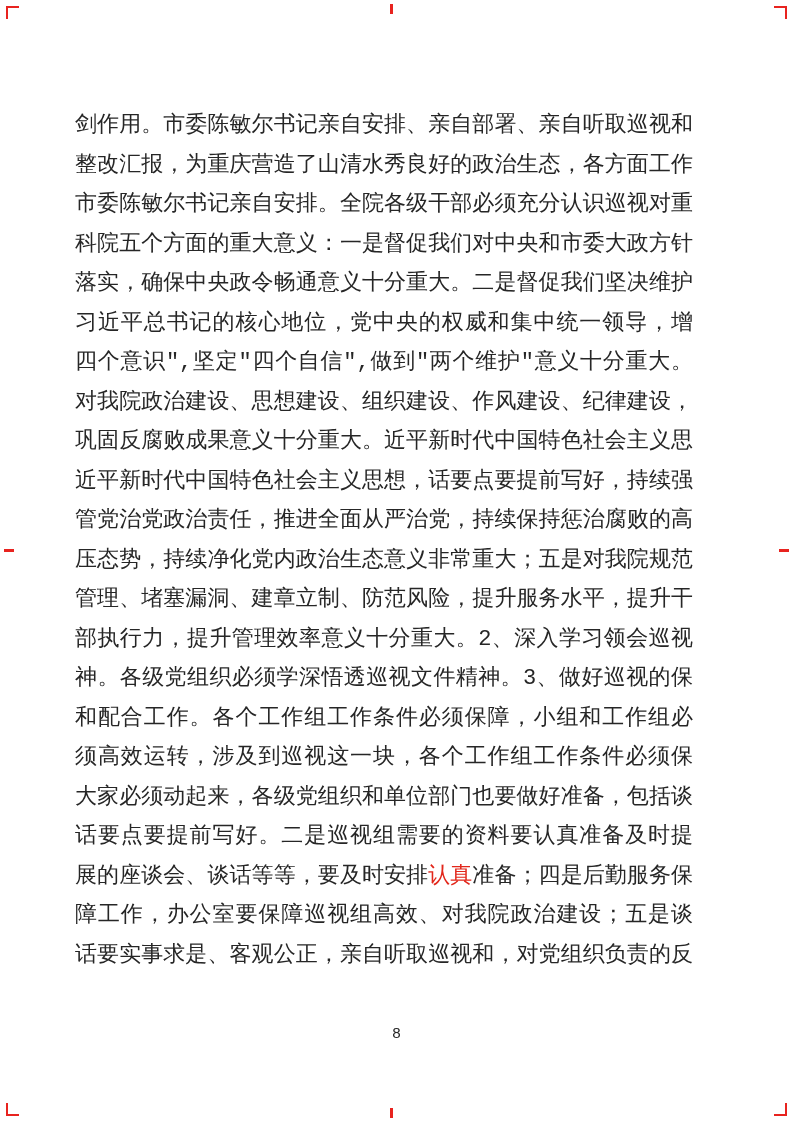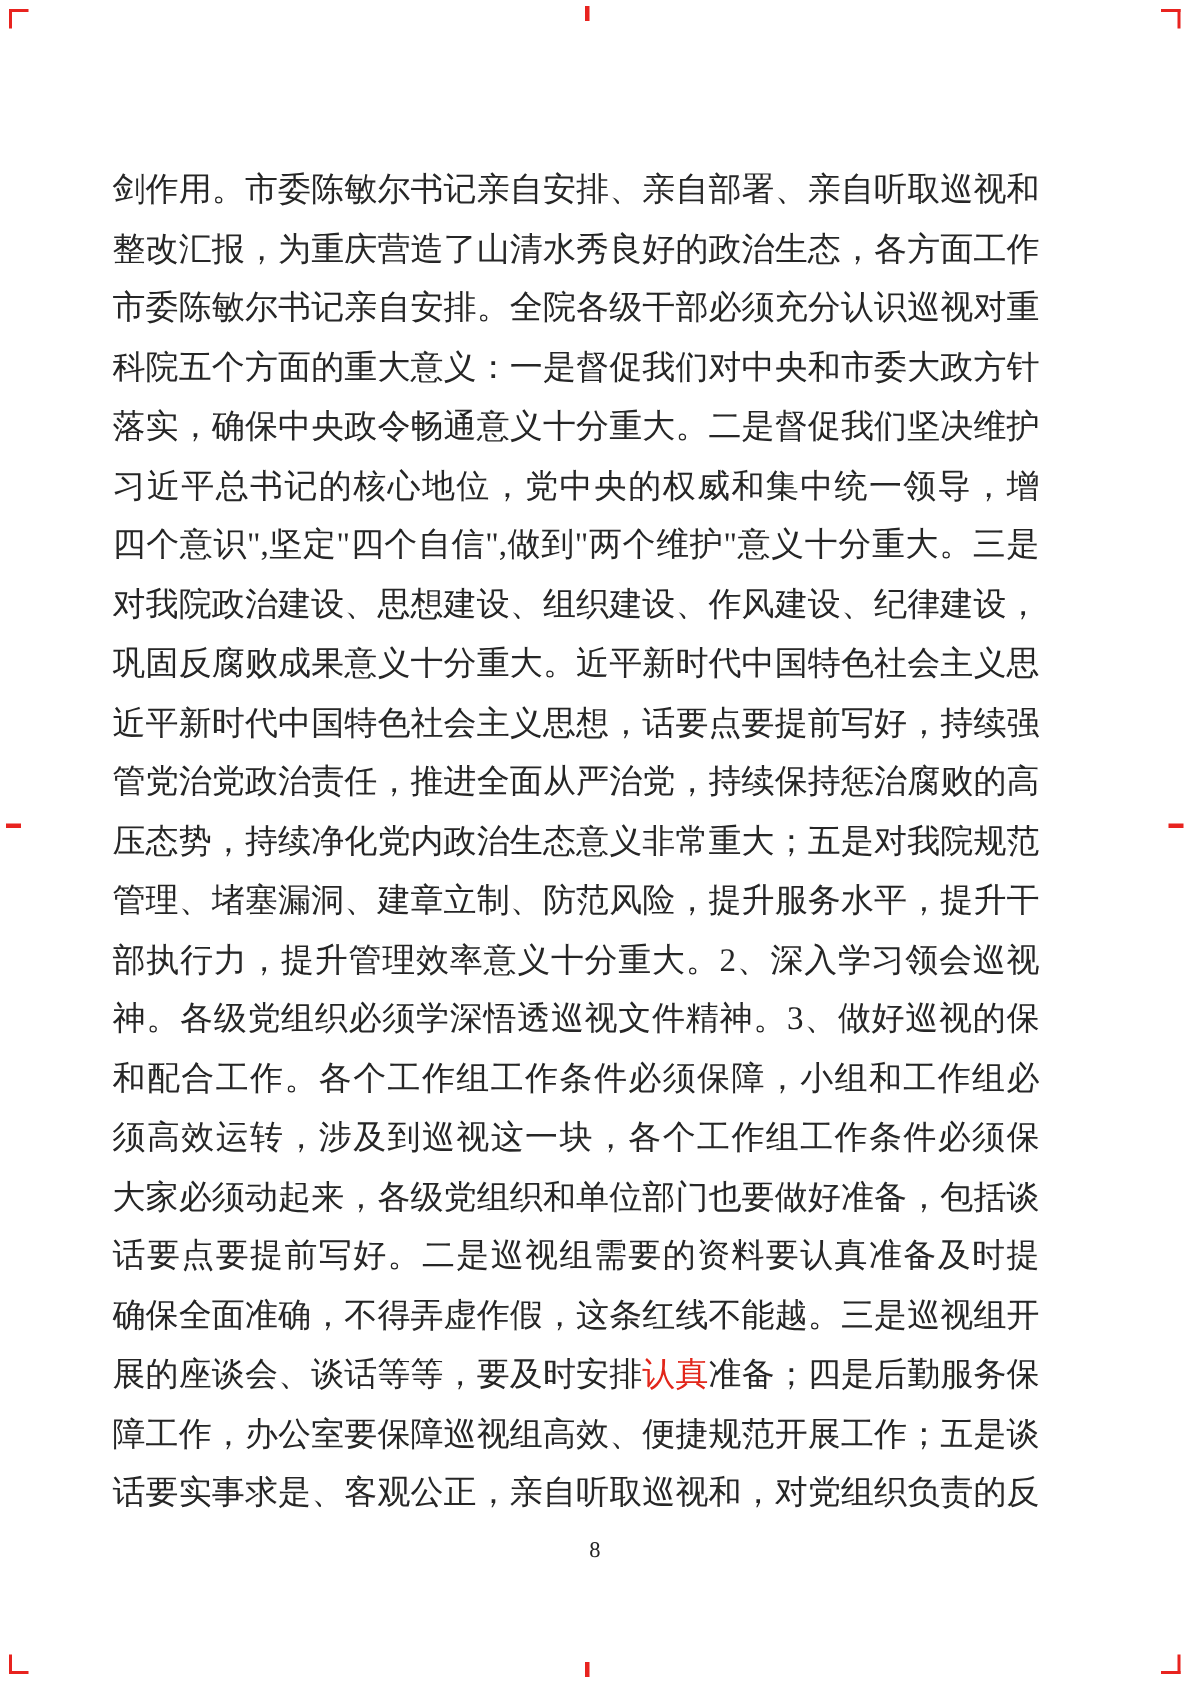--- a/index.html
+++ b/index.html
@@ -6,21 +6,21 @@
     margin: 0;
     padding: 0;
     background: #ffffff;
   }
   .page {
     position: relative;
     width: 793px;
     height: 1122px;
     background: var(--page-bg, #ffffff);
     overflow: hidden;
-    font-family: Liberation Serif, serif;
+    font-family: Liberation Mono, monospace;
   }
   
   .textblock {
     position: absolute;
     left: 75px;
     top: 106px;
     width: 618px;
   }
   .line {
     height: 39.5px;
@@ -84,23 +84,22 @@
     <div class="line">近平新时代中国特色社会主义思想，话要点要提前写好，持续强化</div>
     <div class="line">管党治党政治责任，推进全面从严治党，持续保持惩治腐败的高</div>
     <div class="line">压态势，持续净化党内政治生态意义非常重大；五是对我院规范</div>
     <div class="line">管理、堵塞漏洞、建章立制、防范风险，提升服务水平，提升干</div>
     <div class="line">部执行力，提升管理效率意义十分重大。2、深入学习领会巡视精</div>
     <div class="line">神。各级党组织必须学深悟透巡视文件精神。3、做好巡视的保障</div>
     <div class="line">和配合工作。各个工作组工作条件必须保障，小组和工作组必</div>
     <div class="line">须高效运转，涉及到巡视这一块，各个工作组工作条件必须保障，</div>
     <div class="line">大家必须动起来，各级党组织和单位部门也要做好准备，包括谈</div>
     <div class="line">话要点要提前写好。二是巡视组需要的资料要认真准备及时提供，</div>
-    <div class="line">确保全面准确，不得弄虚作假，这条红线不能越。三是巡视组开</div>
     <div class="line">
       <span>展的座谈会、谈话等等，要及时安排</span><span class="red">认真</span><span>准备；四是后勤服务保</span>
     </div>
-    <div class="line">障工作，办公室要保障巡视组高效、便捷规范开展工作；五是谈</div>
+    <div class="line">障工作，办公室要保障巡视组高效、对我院政治建设；五是谈</div>
     <div class="line">话要实事求是、客观公正，亲自听取巡视和，对党组织负责的反映</div>
   </div>
 
   <div class="page-number">8</div>
 
 </div>
 
 </body></html>

